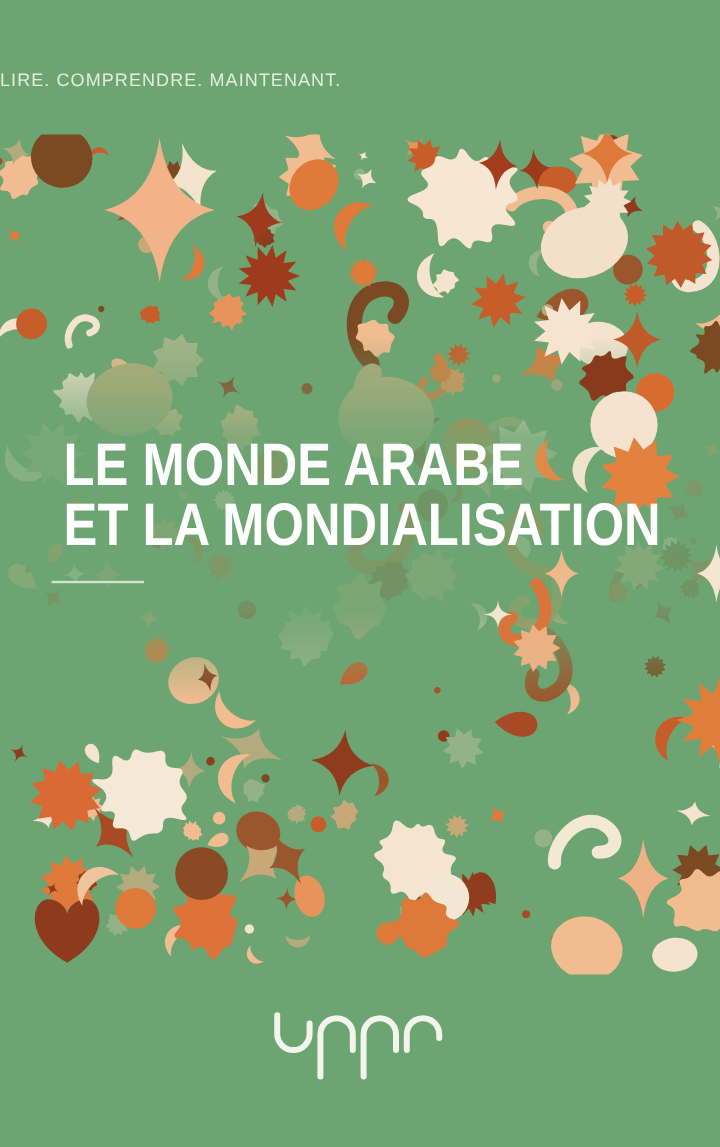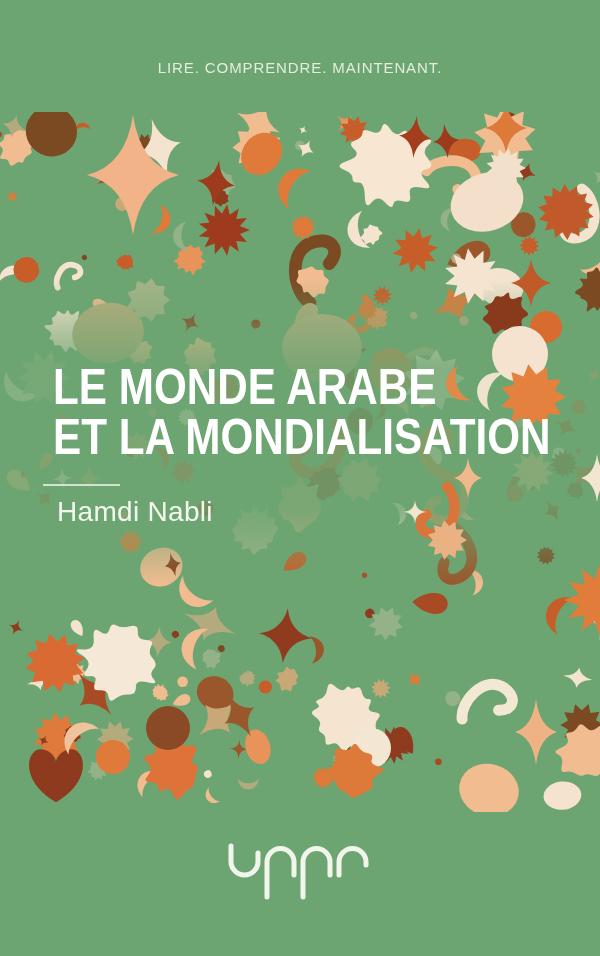--- a/index.html
+++ b/index.html
@@ -2,21 +2,21 @@
 <html><head>
 <meta charset="utf-8">
 <style>
   html,body{margin:0;padding:0;background:#333;}
   .cover{
     position:relative;width:600px;height:956px;overflow:hidden;
     font-family:"Liberation Sans", sans-serif;background:#6da572;
   }
   .cover svg.art{position:absolute;left:0;top:0;width:600px;height:956px;display:block;}
   .tagline{
-    position:absolute;left:0;right:0;top:59px;text-align:center;
+    position:absolute;left:0;right:0;top:59px;
     font-size:15px;font-weight:500;letter-spacing:0.9px;color:#e3eedd;
   }
   .title{
     position:absolute;left:53px;top:362px;color:#ffffff;font-weight:bold;
     font-size:50px;line-height:50px;letter-spacing:0px;white-space:nowrap;
     transform:scaleX(0.845);transform-origin:0 0;
   }
   .author-rule{
     position:absolute;left:43px;top:484px;width:77px;height:2px;
     background:#e8f2e2;opacity:0.8;
@@ -284,21 +284,20 @@
   </svg>
 
   <div class="tagline">LIRE. COMPRENDRE. MAINTENANT.</div>
 
   <div class="title">
     <div>LE MONDE ARABE</div>
     <div>ET LA MONDIALISATION</div>
   </div>
 
   <div class="author-rule"></div>
-  <div class="author">Hamdi Nabli</div>
 
   <svg class="logo" viewBox="0 0 150 72" aria-label="uppr">
     <g fill="none" stroke-width="5" stroke-linecap="round" stroke-linejoin="round" stroke="#f2f5ec">
       <path d="M6,15 V30.5 A13.5,13.5 0 0 0 33,30.5 V22"></path>
       <path d="M42,66 V31 A13.5,13.5 0 0 1 69,31 V44"></path>
       <path d="M78,66 V31 A13.5,13.5 0 0 1 105,31 V44"></path>
       <path d="M114,44 V31 A13.5,13.5 0 0 1 141,31 V34"></path>
     </g>
   </svg>
 

